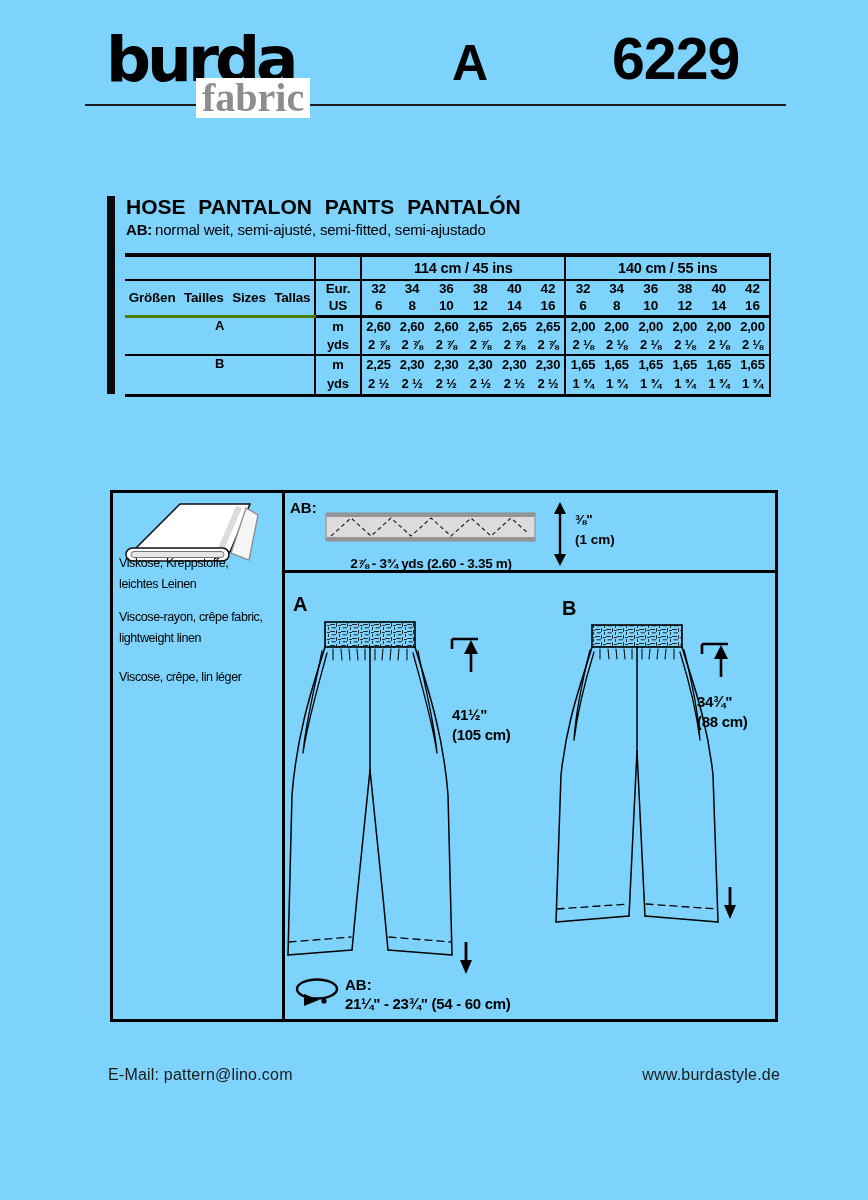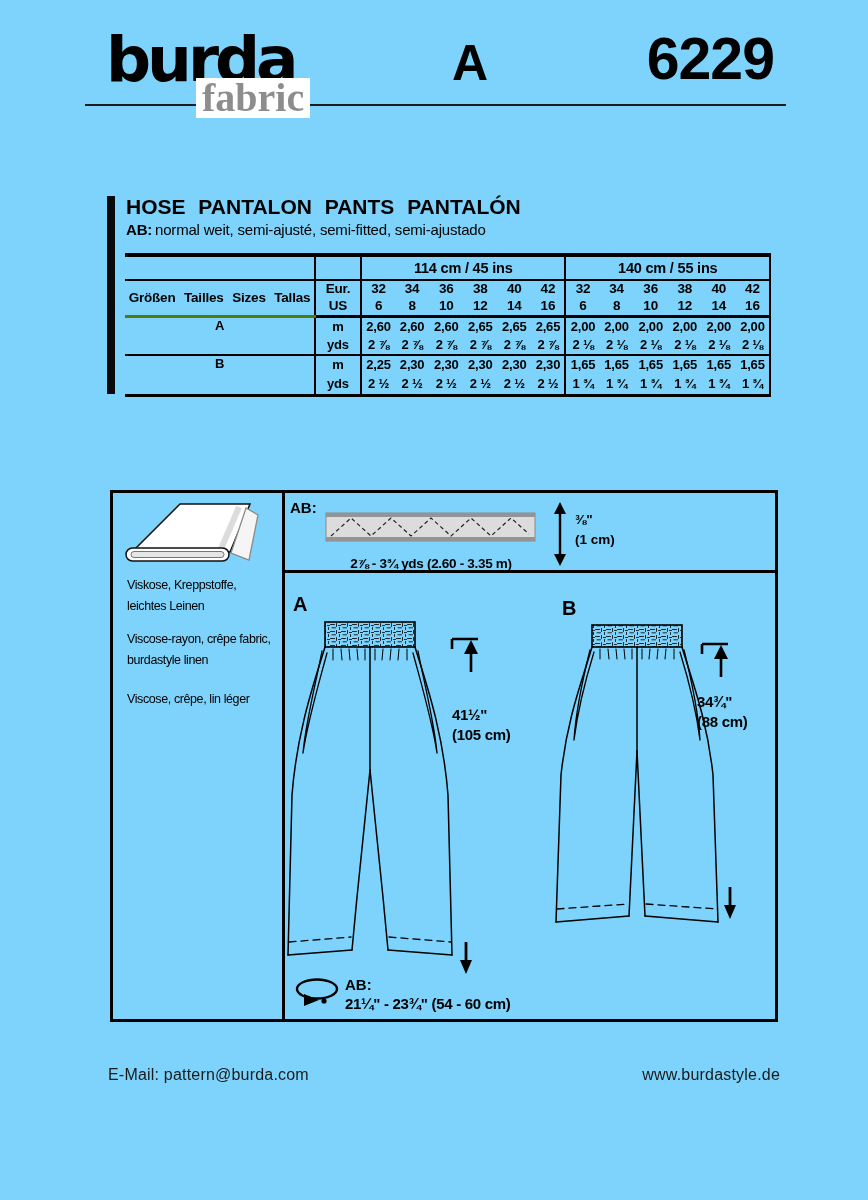--- a/index.html
+++ b/index.html
@@ -7,21 +7,21 @@
         font-family:"Liberation Sans",sans-serif;color:#000;overflow:hidden;}
   .abs{position:absolute;}
 
   
   .logo-burda{left:106px;top:28px;font-family:"DejaVu Sans",sans-serif;
               font-weight:bold;font-size:63px;letter-spacing:-4px;line-height:1;}
   .hdr-rule{left:85px;top:104px;width:701px;height:2px;background:#1c1c1c;z-index:1;}
   .logo-style{left:196px;top:78px;font-family:"Liberation Serif",serif;font-weight:bold;
               font-size:40px;line-height:1;color:#8d8d8d;background:#fff;padding:0 6px;z-index:2;}
   .view-letter-hdr{left:452px;top:38px;font-size:50px;font-weight:bold;line-height:1;}
-  .pattern-no{left:612px;top:30px;width:162px;text-align:right;font-size:59px;
+  .pattern-no{left:612px;top:30px;width:162px;text-align:left;font-size:59px;
               font-weight:bold;line-height:1;letter-spacing:-1px;}
 
   
   .title-bar{left:107px;top:196px;width:8px;height:198px;background:#0a0a0a;}
   .doc-title{left:126px;top:195px;font-size:21px;font-weight:bold;letter-spacing:0;word-spacing:7px;}
   .doc-subtitle{left:126px;top:221px;font-size:15px;letter-spacing:-0.2px;}
   .doc-subtitle b{font-weight:bold;margin-right:3px;}
 
   
   .size-table{left:125px;top:253px;}
@@ -42,22 +42,22 @@
   td.unit{text-align:right;padding-right:4px;border-right:2px solid #000;}
   td.grp{border-left:2px solid #000;}
   tr.r-eur td:nth-last-child(6),tr.r-us td:nth-last-child(6),
   tr.r-val td:nth-last-child(6){border-left:2px solid #000;}
 
   
   .diagram-box{left:110px;top:490px;width:662px;height:526px;border:3px solid #000;}
   .v-divider{left:169px;top:0;height:100%;width:2.5px;background:#000;}
   .strip-divider{left:171px;top:77px;width:491px;height:2.5px;background:#000;}
 
-  .fab-text{left:14px;width:158px;font-size:12.5px;letter-spacing:-0.4px;
-            line-height:1.65;white-space:pre;margin-top:22px;}
+  .fab-text{left:6px;width:158px;font-size:12.5px;letter-spacing:-0.4px;
+            line-height:1.65;white-space:pre;}
   .strip-label{left:177px;top:6px;font-size:15px;font-weight:bold;}
   .yardage{left:212px;top:63px;width:212px;text-align:center;font-size:13.5px;
            font-weight:bold;letter-spacing:-0.3px;}
   .width-note{left:462px;top:17px;font-size:13.5px;font-weight:bold;line-height:1.5;}
 
   .view-label{font-size:20px;font-weight:bold;}
   .len-text{font-size:15px;font-weight:bold;line-height:1.35;letter-spacing:-0.3px;}
   .hem-label{left:232px;top:483px;font-size:15px;font-weight:bold;}
   .hem-value{left:232px;top:502px;font-size:15px;font-weight:bold;letter-spacing:-0.3px;}
 
@@ -202,21 +202,21 @@
     <svg class="abs" style="left:5px;top:5px" width="158" height="72" viewBox="0 0 158 72">
       <polygon points="14,54 62,6 132,6 112,54" fill="#ffffff" stroke="#111" stroke-width="1.5"></polygon>
       <path d="M121,9 L103,51" stroke="#dcdcdc" stroke-width="6" fill="none"></path>
       <polygon points="128,10 140,17 131,62 113,55" fill="#f5f5f5" stroke="#8a8a8a" stroke-width="1.3"></polygon>
       <rect x="8" y="50" width="103" height="13" rx="6.5" fill="#ffffff" stroke="#111" stroke-width="1.5"></rect>
       <rect x="13" y="53.5" width="93" height="6" rx="3" fill="#e6e6e6" stroke="#555" stroke-width="0.8"></rect>
     </svg>
     <div class="abs fab-text" style="top:60px">Viskose, Kreppstoffe,
 leichtes Leinen</div>
     <div class="abs fab-text" style="top:114px">Viscose-rayon, crêpe fabric,
-burdastyle linen</div>
+lightweight linen</div>
     <div class="abs fab-text" style="top:174px">Viscose, crêpe, lin léger</div>
 
     <div class="abs strip-label">AB:</div>
     <svg class="abs" style="left:212px;top:15px" width="212" height="38" viewBox="0 0 212 38">
       <rect x="1" y="5" width="209" height="28" fill="#dcdcdc" stroke="#8a8a8a" stroke-width="1"></rect>
       <rect x="1" y="5" width="209" height="4" fill="#949494"></rect>
       <rect x="1" y="29" width="209" height="4" fill="#949494"></rect>
       <path d="M6,28 L26,10 L46,28 L66,10 L86,28 L106,10 L126,28 L146,10 L166,28 L186,10 L204,26" stroke="#222" stroke-width="1.2" fill="none" stroke-dasharray="4,3"></path>
     </svg>
     <div class="abs yardage">2⅞ - 3¾ yds (2.60 - 3.35 m)</div>
@@ -304,16 +304,16 @@
       <ellipse cx="23" cy="12" rx="20" ry="9.5" fill="none" stroke="#000" stroke-width="2.4"></ellipse>
       <polygon points="10,17 10,29 25,23" fill="#000"></polygon>
       <circle cx="30" cy="24" r="2.6" fill="#000"></circle>
     </svg>
     <div class="abs hem-label">AB:</div>
     <div class="abs hem-value">21¼" - 23¾" (54 - 60 cm)</div>
   </div>
 
   <div class="abs footer-line2">
     <span class="footer-site">www.burdastyle.de</span>
-    <span>E-Mail: pattern@burda.com</span>
+    <span>E-Mail: pattern@lino.com</span>
   </div>
 
 </div>
 
 </body></html>

